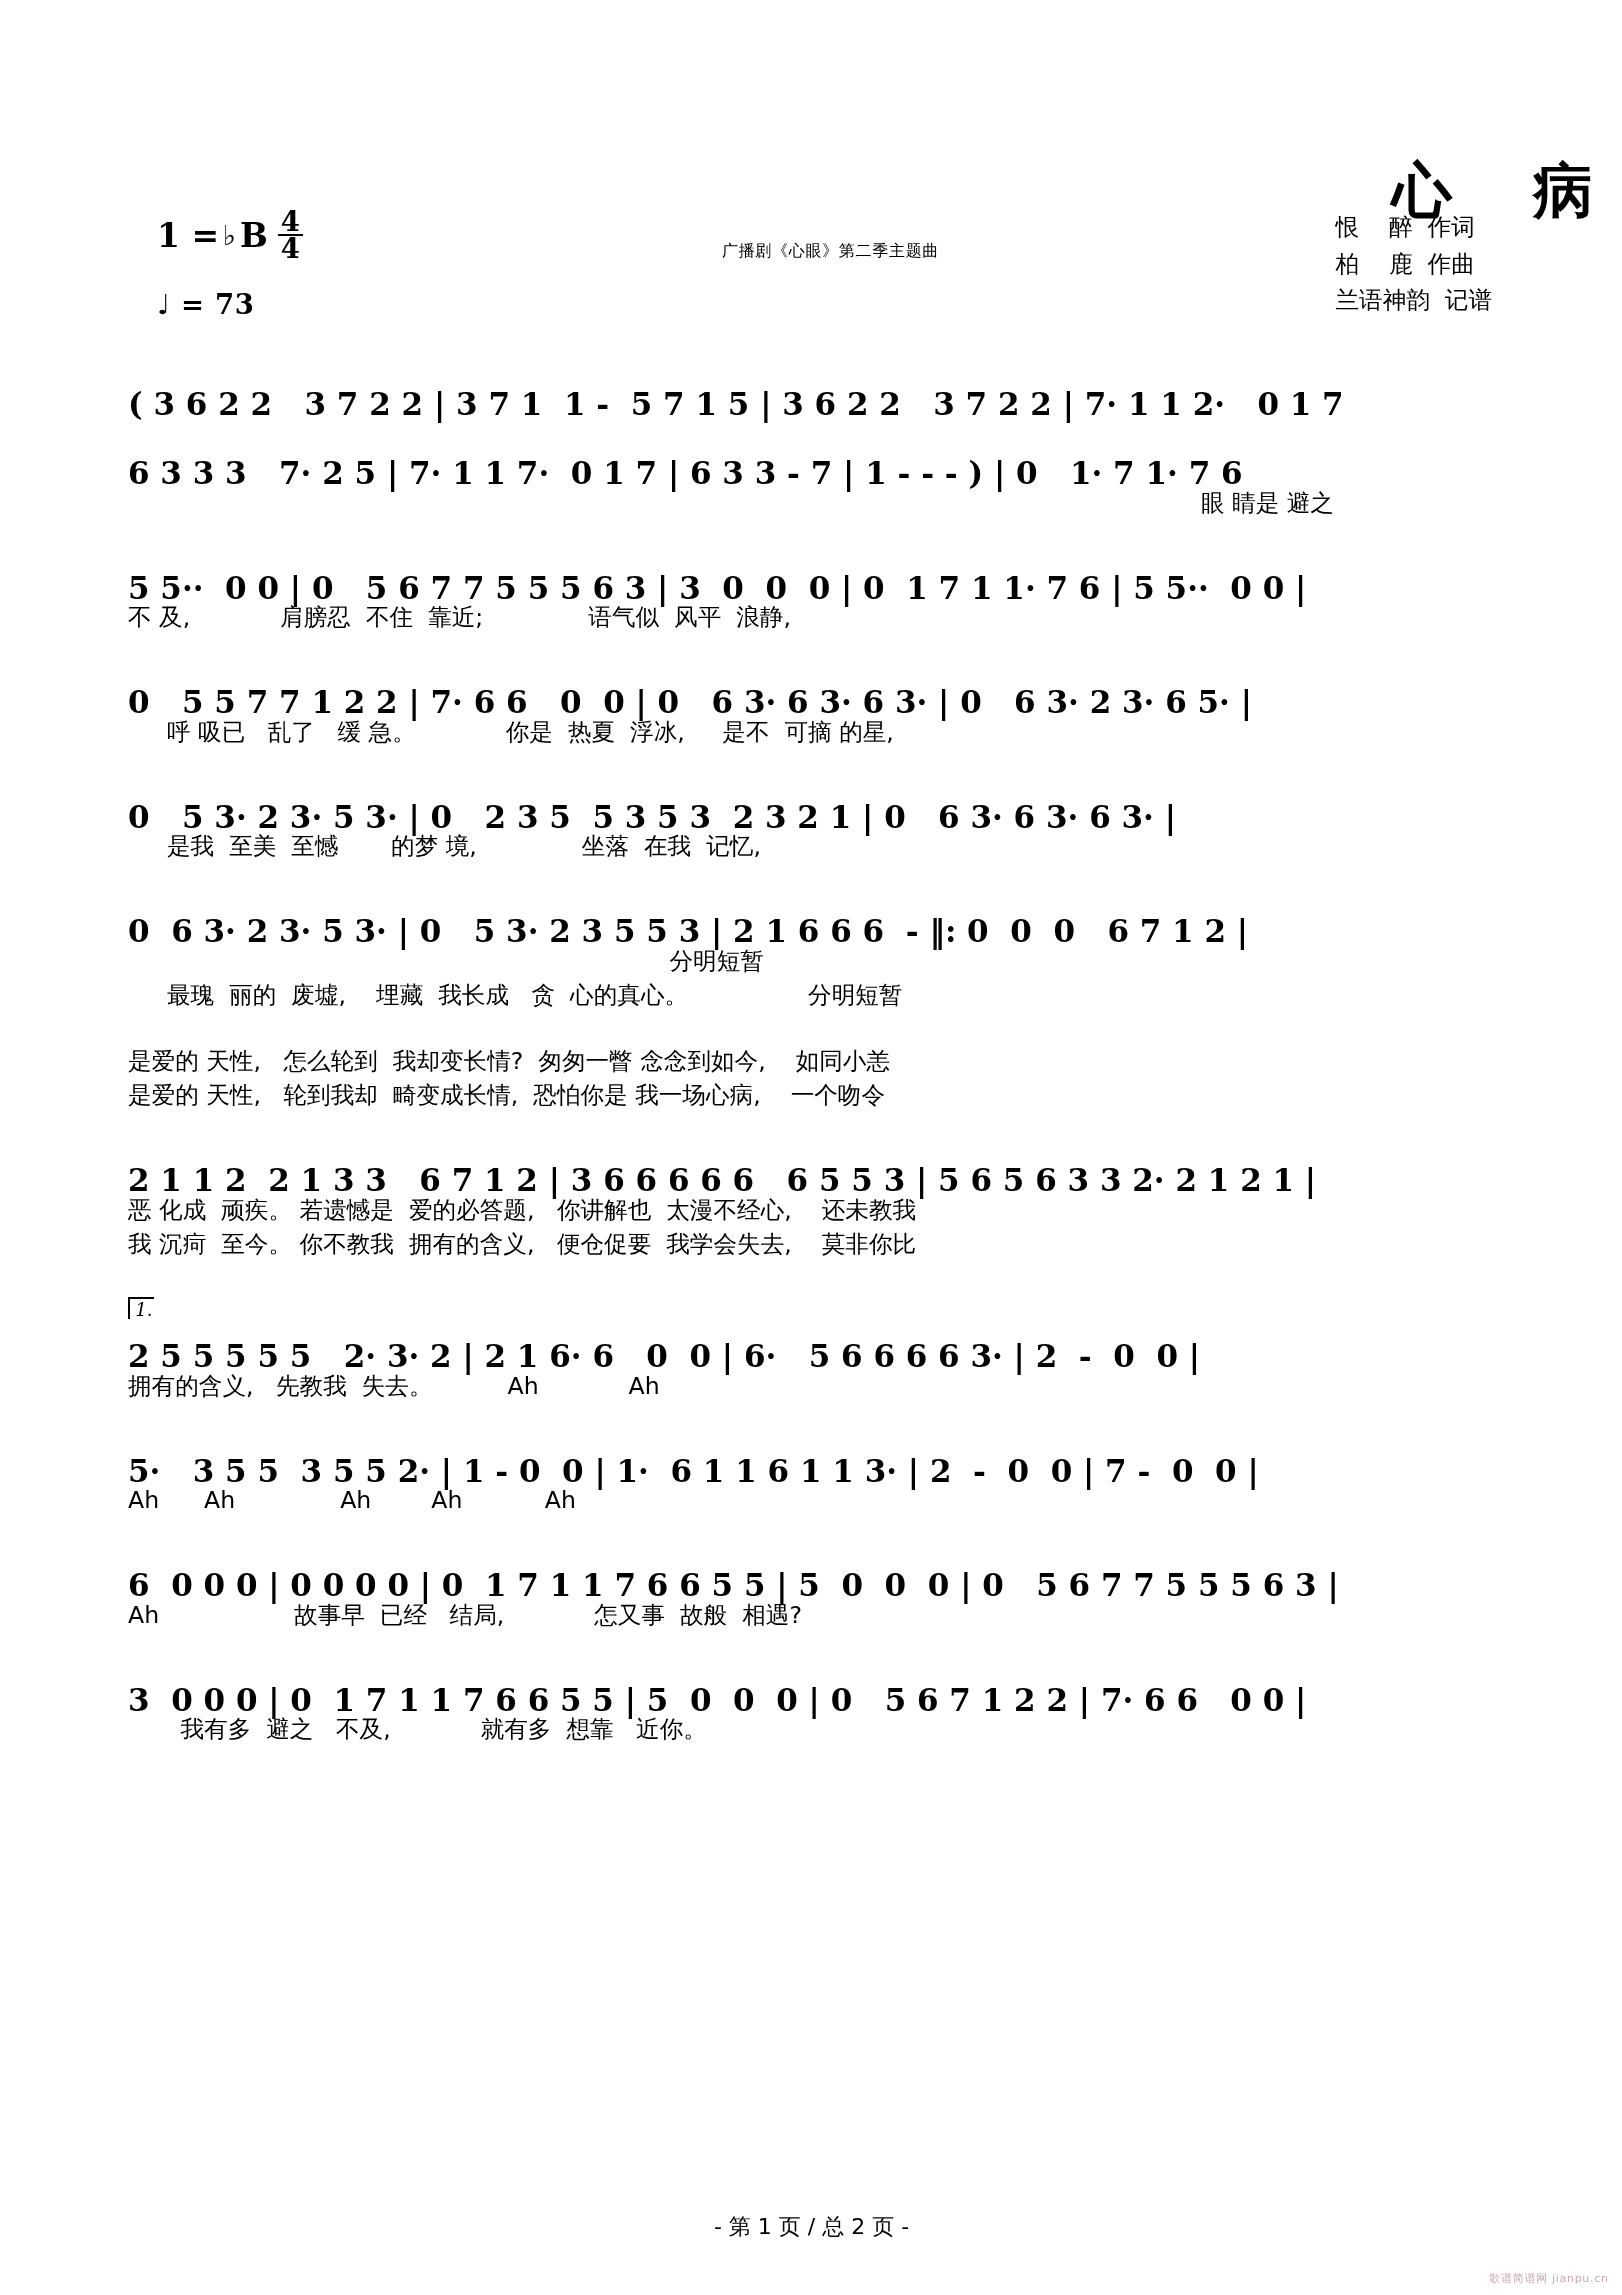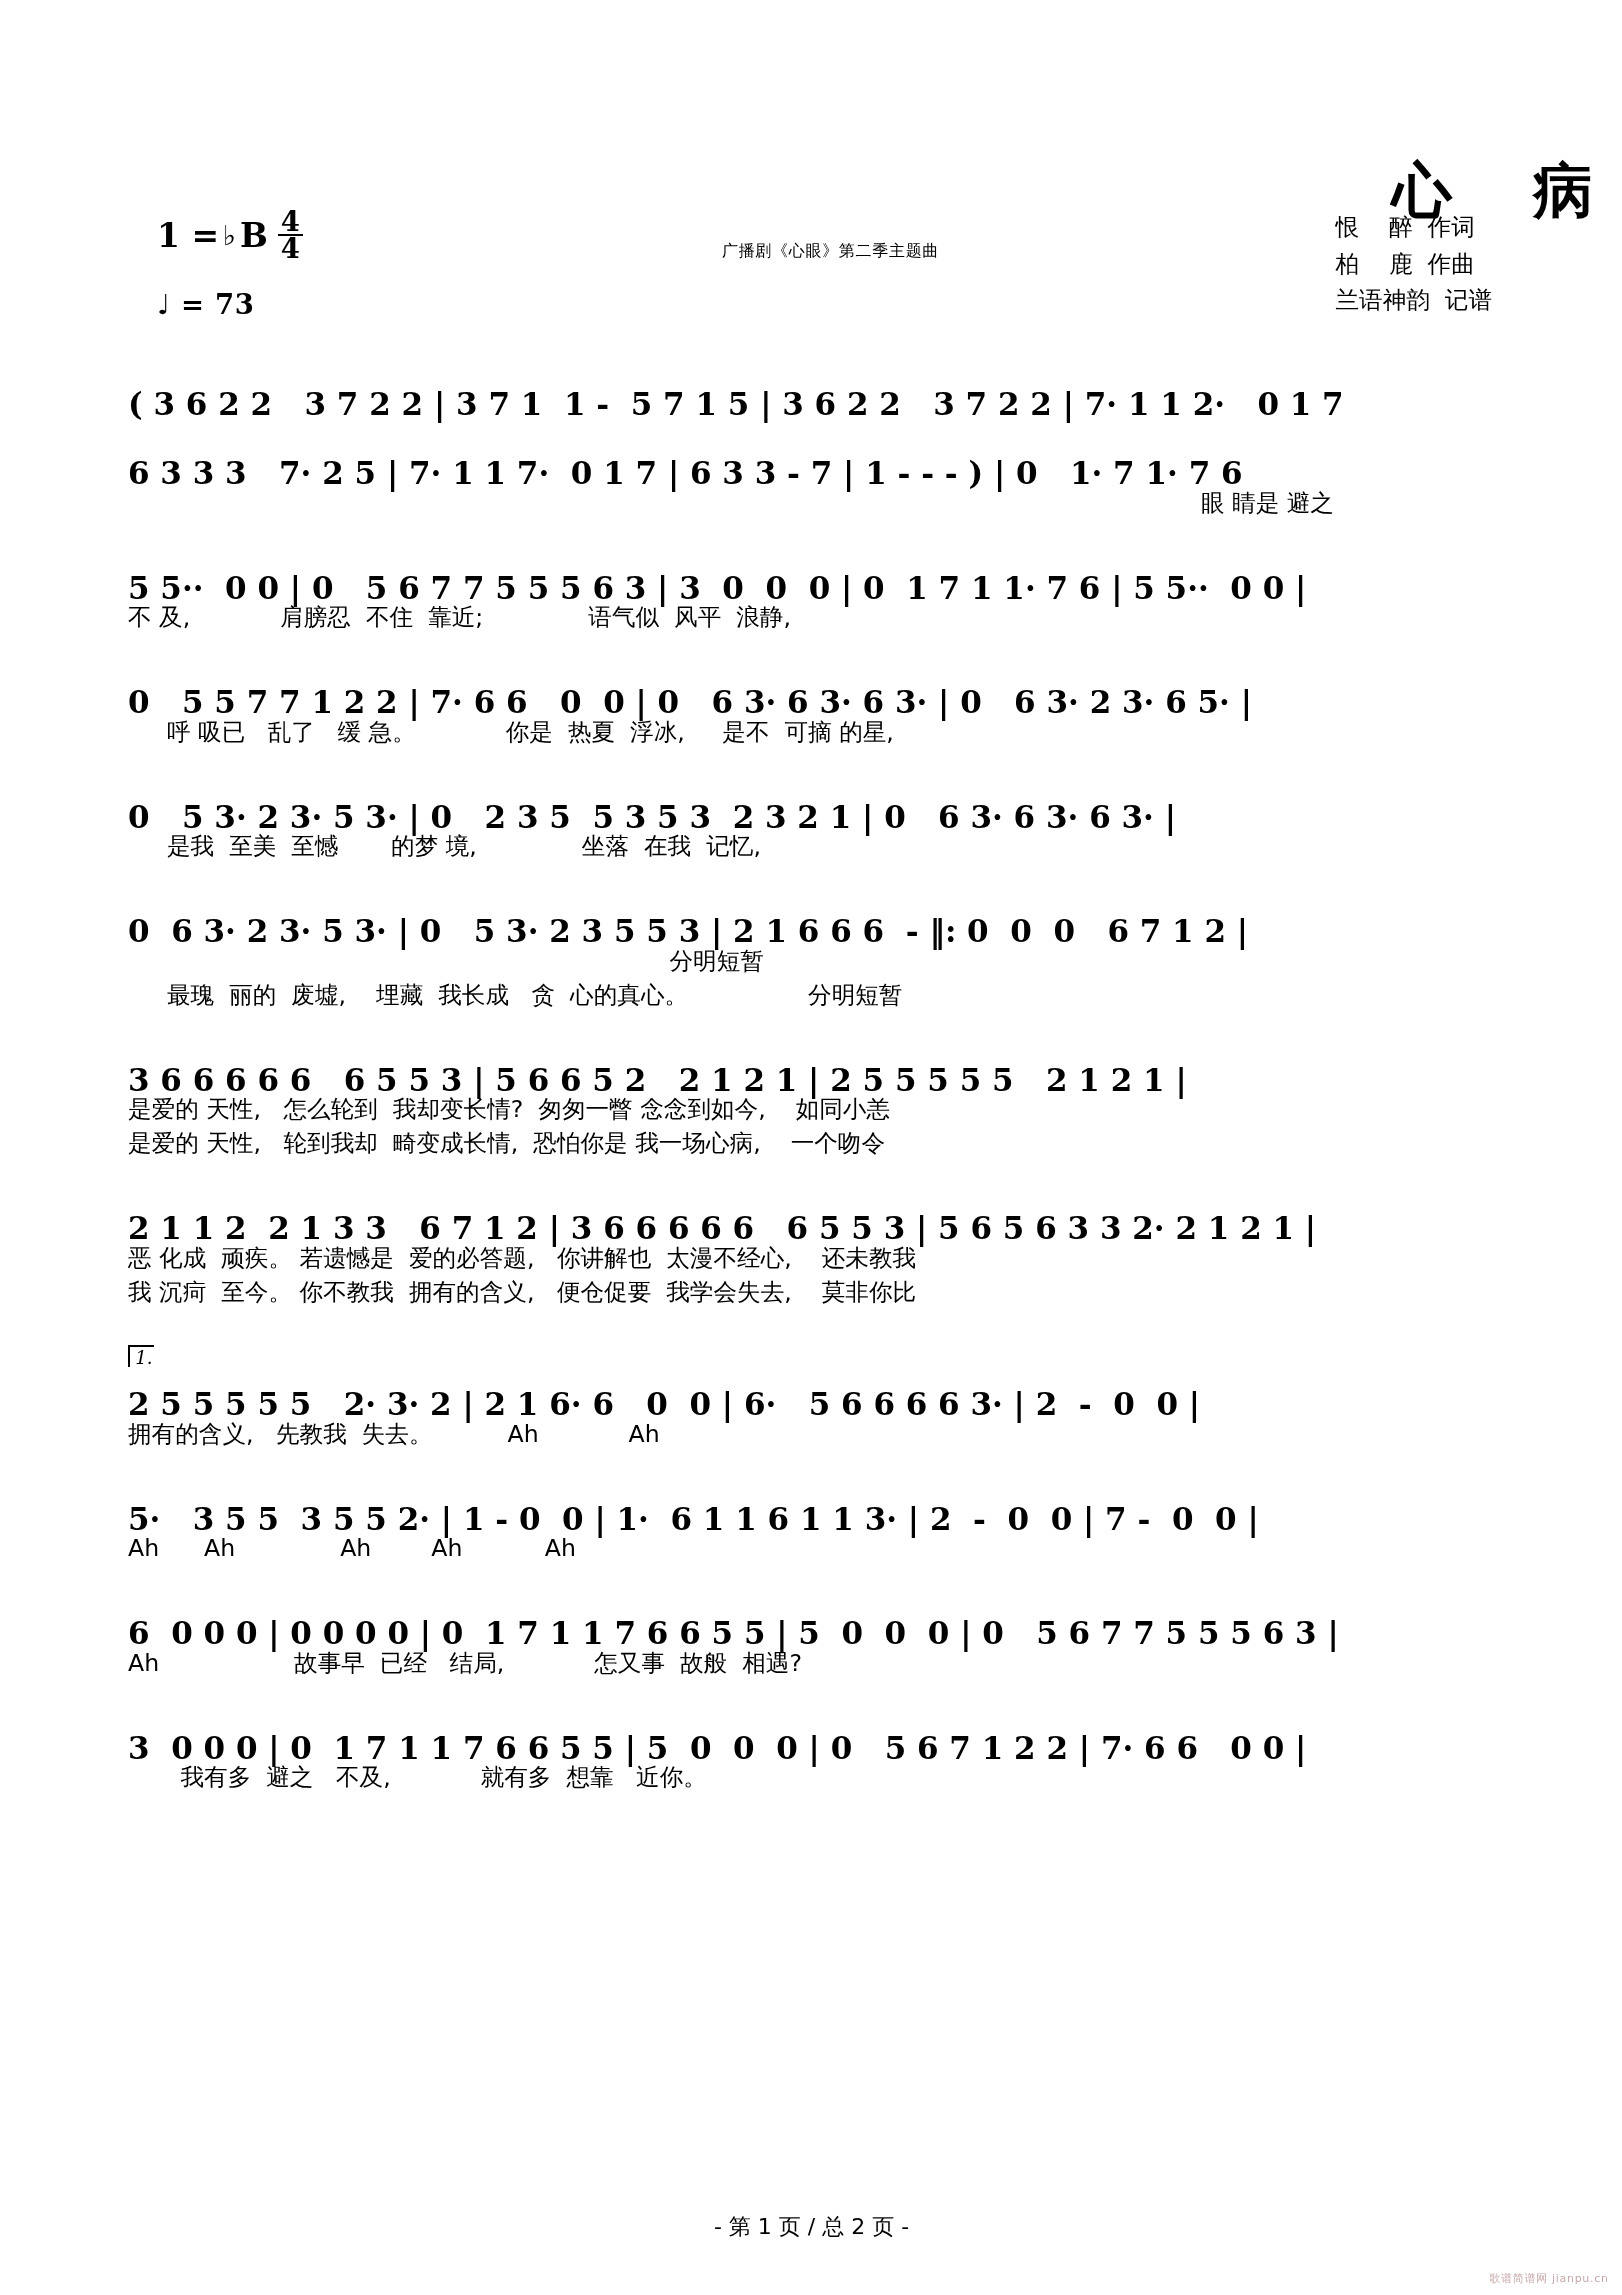--- a/index.html
+++ b/index.html
@@ -233,21 +233,20 @@
     <div class="spacer-m"></div>
 
     <div class="system">
       <div class="noterow">0  6 3· 2 3· 5 3· | 0   5 3· 2 3 5 5 3 | 2 1 6 6 6  - ‖: 0  0  0   6 7 1 2 |</div>
       <div class="lyricrow indentL">                                                                   分明短暂</div>
       <div class="lyricrow indentL">最瑰  丽的  废墟,    埋藏  我长成   贪  心的真心。                分明短暂</div>
     </div>
     <div class="spacer-m"></div>
 
     <div class="system">
-      <div class="noterow">3 6 6 6 6 6   6 5 5 3 | 5 6 6 5 2   2 1 2 1 | 2 5 5 5 5 5   2 1 2 1 |</div>
       <div class="lyricrow">是爱的 天性,   怎么轮到  我却变长情?  匆匆一瞥 念念到如今,    如同小恙</div>
       <div class="lyricrow">是爱的 天性,   轮到我却  畸变成长情,  恐怕你是 我一场心病,    一个吻令</div>
     </div>
     <div class="spacer-m"></div>
 
     <div class="system">
       <div class="noterow">2 1 1 2  2 1 3 3   6 7 1 2 | 3 6 6 6 6 6   6 5 5 3 | 5 6 5 6 3 3 2· 2 1 2 1 |</div>
       <div class="lyricrow">恶 化成  顽疾。 若遗憾是  爱的必答题,   你讲解也  太漫不经心,    还未教我</div>
       <div class="lyricrow">我 沉疴  至今。 你不教我  拥有的含义,   便仓促要  我学会失去,    莫非你比</div>
     </div>

